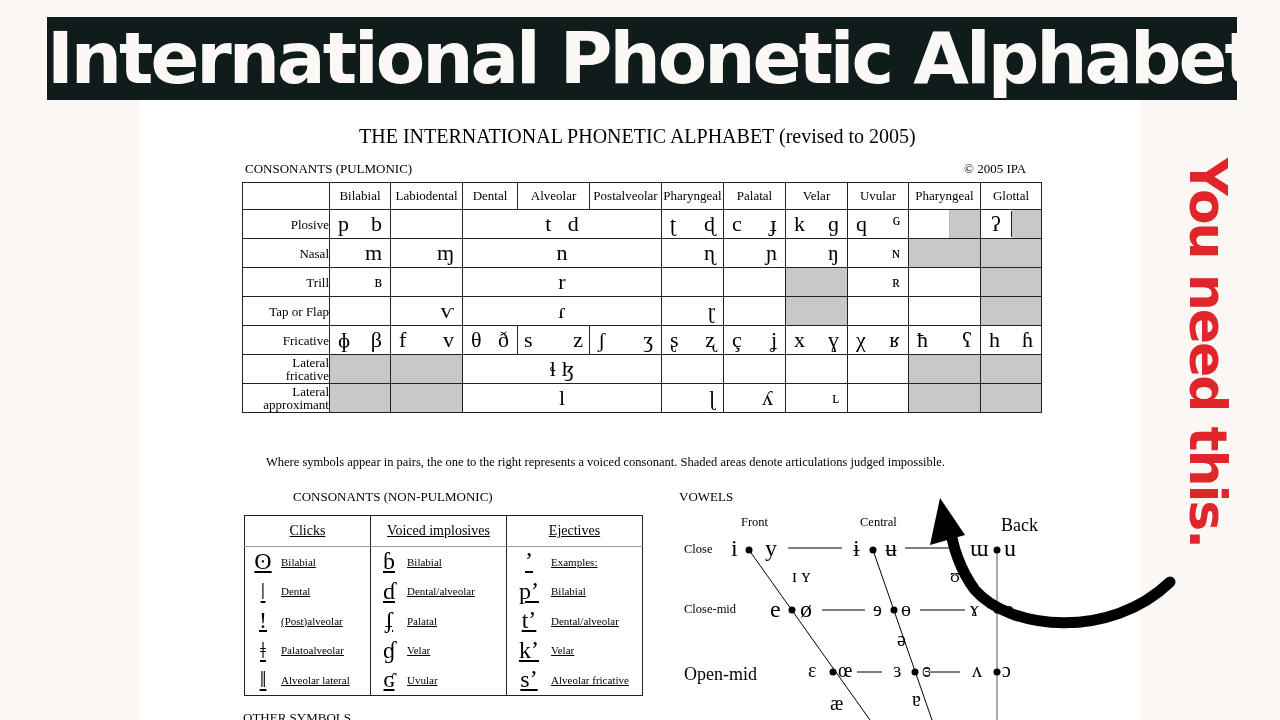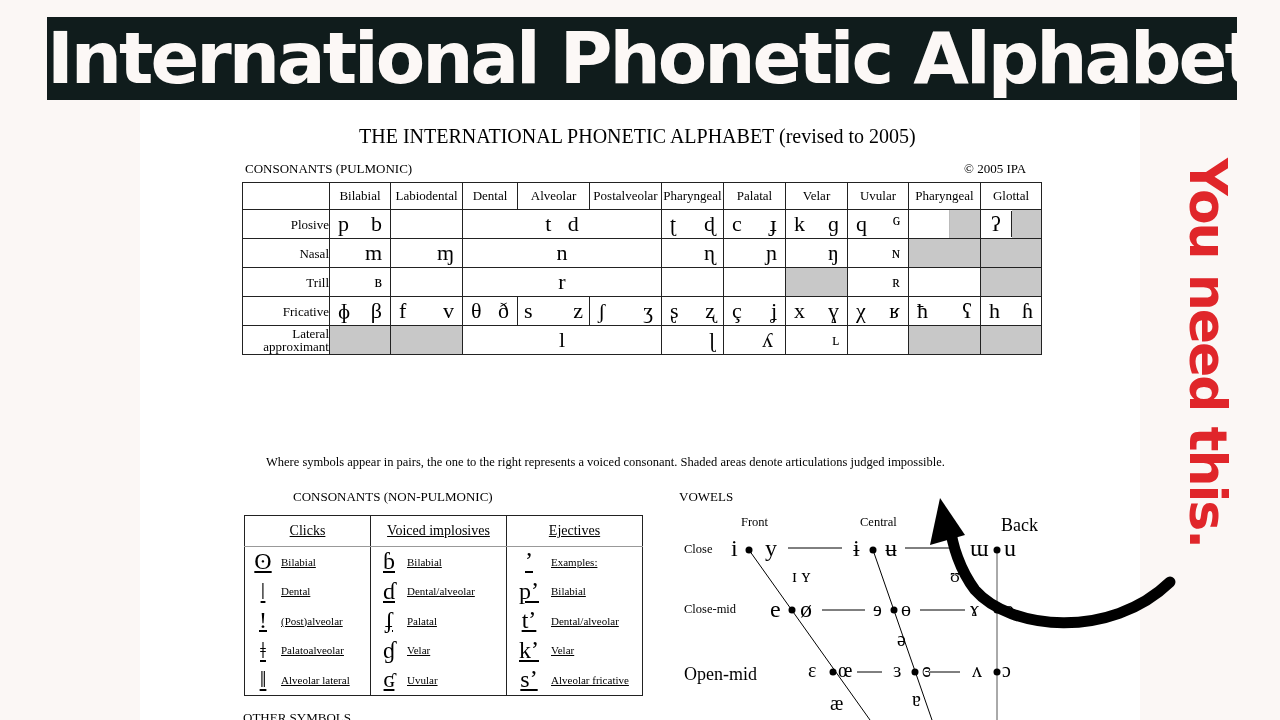--- a/index.html
+++ b/index.html
@@ -170,20 +170,32 @@
     <td></td>
     <td colspan="4">r</td>
     <td></td>
     <td></td>
     <td class="shade"></td>
     <td style="text-align:right;padding-right:8px;font-size:16px">ʀ</td>
     <td></td>
     <td class="shade"></td>
   </tr>
 
+  <tr>
+    <td class="rowlabel">Tap or Flap</td>
+    <td></td>
+    <td style="text-align:right;padding-right:8px">ⱱ</td>
+    <td colspan="4">ɾ</td>
+    <td style="text-align:right;padding-right:8px">ɽ</td>
+    <td></td>
+    <td class="shade"></td>
+    <td></td>
+    <td></td>
+    <td class="shade"></td>
+  </tr>
 
   <tr>
     <td class="rowlabel">Fricative</td>
     <td>
           <div class="pair">
             <span>ɸ</span>
             <span>β</span>
           </div>
         </td>
     <td>
@@ -241,20 +253,32 @@
           </div>
         </td>
     <td>
           <div class="pair">
             <span>h</span>
             <span>ɦ</span>
           </div>
         </td>
   </tr>
 
+  <tr>
+    <td class="rowlabel">Lateral fricative</td>
+    <td class="shade"></td>
+    <td class="shade"></td>
+    <td colspan="4">ɬ ɮ</td>
+    <td></td>
+        <td></td>
+        <td></td>
+        <td></td>
+    <td class="shade"></td>
+    <td class="shade"></td>
+  </tr>
 
 
   <tr>
     <td class="rowlabel">Lateral approximant</td>
     <td class="shade"></td>
     <td class="shade"></td>
     <td colspan="4">l</td>
     <td style="text-align:right;padding-right:8px">ɭ</td>
     <td style="text-align:right;padding-right:12px">ʎ</td>
     <td style="text-align:right;padding-right:8px;font-size:16px">ʟ</td>

